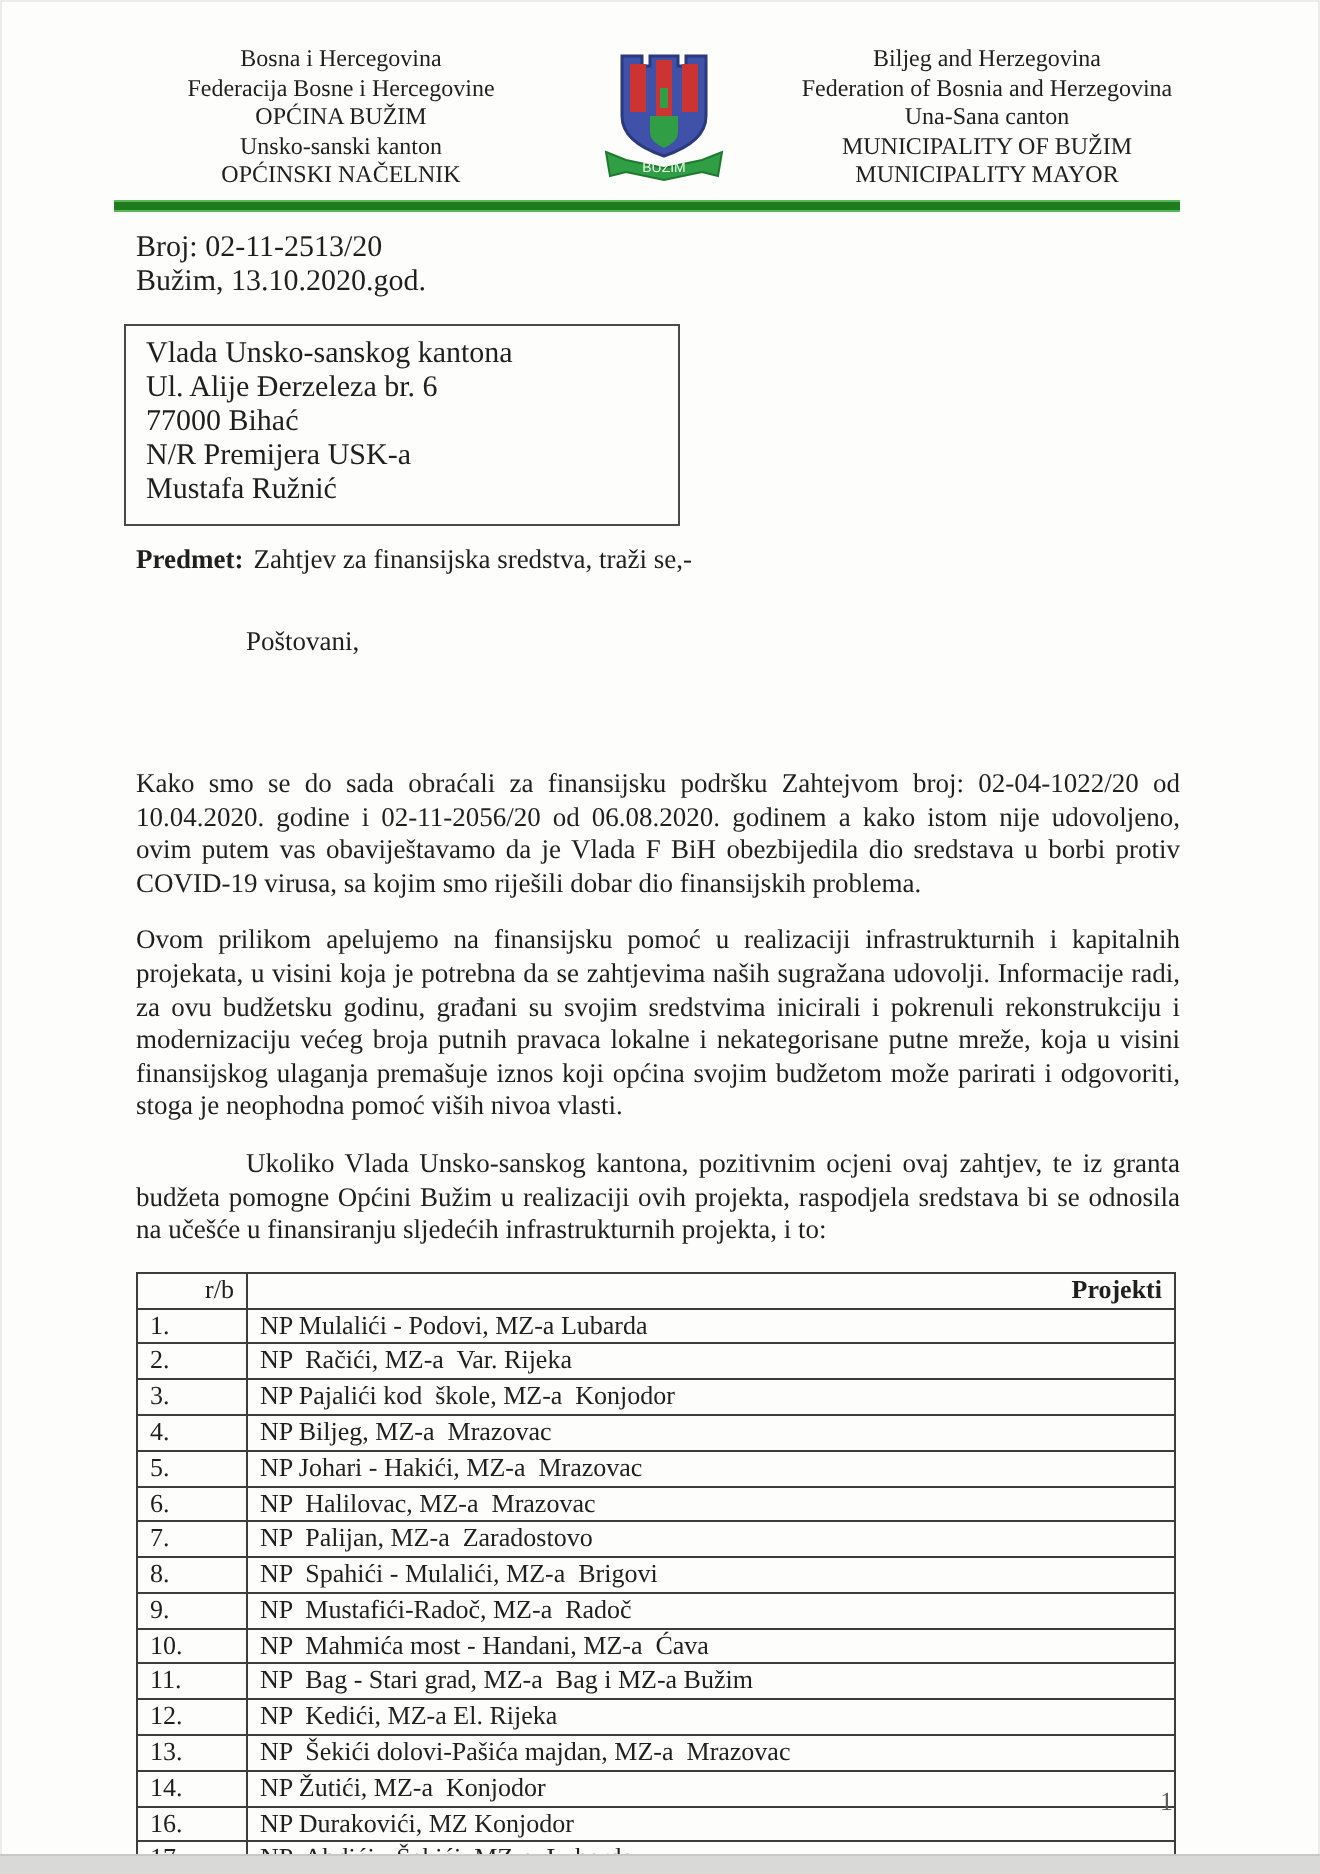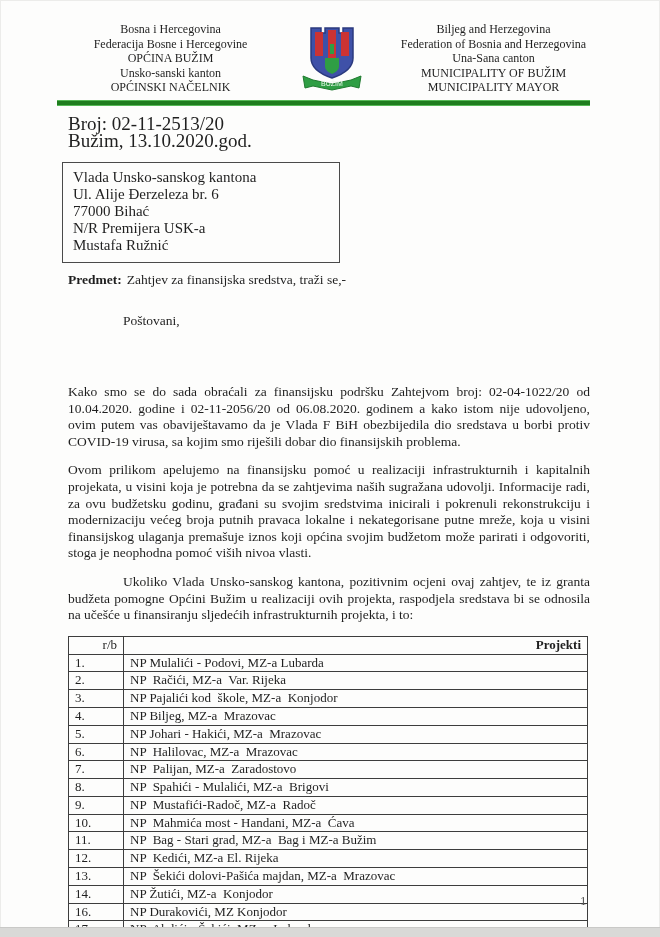--- a/index.html
+++ b/index.html
@@ -20,21 +20,21 @@
   }
   .header-col{flex:1;text-align:center;font-size:12px;line-height:14.6px;}
   .crest-wrap{width:74px;text-align:center;padding-top:2px;}
   
   .divider{
     position:absolute;top:100px;left:57px;width:533px;height:4px;
     background:#1f7d1f;
     border-top:1px solid #57b957;border-bottom:1px solid #57b957;
   }
   
-  .meta{position:absolute;top:116px;left:68px;font-size:19px;line-height:16.5px;}
+  .meta{position:absolute;top:116px;left:68px;font-size:15px;line-height:16.5px;}
   
   .recipient-box{
     position:absolute;top:162px;left:62px;width:256px;
     border:1.5px solid #4a4a4a;
     padding:6px 10px 8px 10px;
     font-size:15px;line-height:17px;
   }
   
   .subject{position:absolute;top:272px;left:68px;font-size:13.5px;}
   .subject-label{font-weight:bold;margin-right:5px;}

